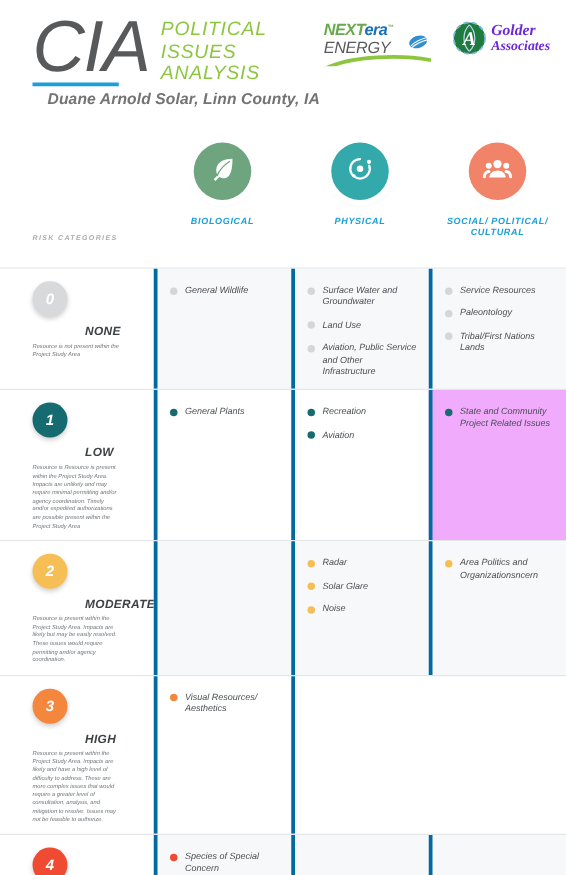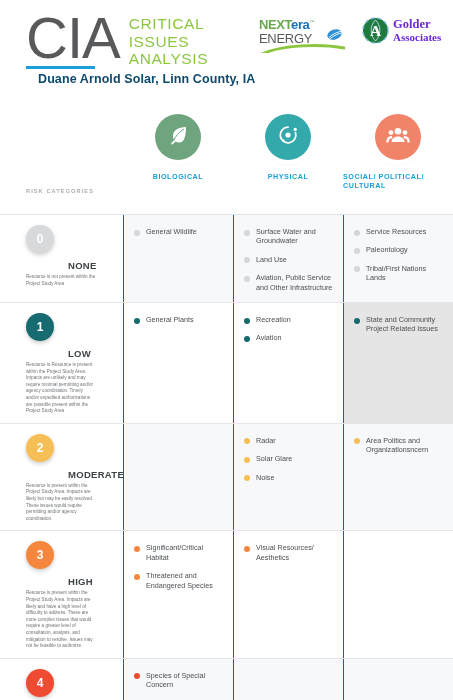--- a/index.html
+++ b/index.html
@@ -1,30 +1,30 @@
 <!DOCTYPE html>
 <html><head>
 <meta charset="utf-8">
 <style>
   html,body{margin:0;padding:0;}
   body{
     width:453px;height:700px;overflow:hidden;background:#ffffff;
     font-family:"Liberation Sans", sans-serif;color:#3d4245;
     -webkit-font-smoothing:antialiased;
   }
-  .page{position:relative;width:453px;height:580px;}
+  .page{position:relative;width:453px;height:580px;font-style:italic;}
 
   
   .header{position:relative;height:100px;}
   .cia-logo{position:absolute;left:26px;top:10px;display:flex;align-items:flex-start;}
   .cia-mark{font-size:58px;line-height:56px;font-weight:300;color:#58595b;letter-spacing:-1px;}
   .cia-words{margin-left:9px;margin-top:5px;color:#8cc63f;font-size:15.5px;line-height:17.5px;font-weight:400;letter-spacing:.6px;}
   .cia-words div{white-space:nowrap;}
   .title-rule{position:absolute;left:26px;top:66px;width:69px;height:2.5px;background:#1a9fd9;}
-  .project-title{position:absolute;left:25px;top:72px;font-size:12.5px;font-weight:700;color:#0c4a6e;letter-spacing:.1px;padding-left:13px;}
+  .project-title{position:absolute;left:25px;top:72px;font-size:12.5px;font-weight:700;color:#737373;letter-spacing:.1px;padding-left:13px;}
 
   
   .nextera{position:absolute;left:259px;top:16px;width:86px;height:34px;}
   .ne-row1{font-size:13px;line-height:13px;letter-spacing:-.4px;font-weight:700;}
   .ne-next{color:#6aa84f;}
   .ne-era{color:#1a6fb5;}
   .ne-tm{font-size:5px;vertical-align:super;color:#6aa84f;}
   .ne-row2{font-size:13px;line-height:14px;letter-spacing:-.3px;color:#5a5a5a;font-weight:400;margin-top:1px;}
   .ne-swoosh{position:absolute;left:0;top:26px;width:86px;height:11px;overflow:hidden;}
   .ne-leaf{position:absolute;right:2px;top:11px;width:17px;height:13px;}
@@ -37,53 +37,53 @@
 
   
   .matrix{position:absolute;left:0;top:100px;width:453px;}
   .grid{display:grid;grid-template-columns:123px 1fr 1fr 1fr;}
 
   .colhead{height:100px;position:relative;}
   .col-cell{display:flex;flex-direction:column;align-items:center;padding-top:14px;}
   .bubble{width:46px;height:46px;border-radius:50%;display:flex;align-items:center;justify-content:center;
           box-shadow:0 0 0 5px #ffffff, 0 2px 5px rgba(0,0,0,.22);}
   .bubble svg{width:24px;height:24px;}
-  .col-label{margin-top:12px;font-size:7.2px;font-weight:700;letter-spacing:.55px;color:#1a9fd9;line-height:9px;}
+  .col-label{margin-top:12px;font-size:7.2px;font-weight:700;letter-spacing:.55px;color:#1a9fd9;text-align:center;line-height:9px;}
 
   .risk-head{position:relative;}
   .risk-head-label{position:absolute;left:26px;bottom:6px;font-size:5.6px;letter-spacing:1.1px;color:#a9adb0;font-weight:600;}
 
   
   .riskcell{padding:10px 26px 8px 26px;background:#ffffff;}
   .badge{width:28px;height:28px;border-radius:50%;display:flex;align-items:center;justify-content:center;
          color:#ffffff;font-size:12px;font-weight:700;box-shadow:0 2px 4px rgba(0,0,0,.2);}
   .badge.zero{background:#d7d9da;color:#ffffff;}
   .risk-name{margin-top:7px;font-size:9.5px;font-weight:700;letter-spacing:.3px;color:#3d4245;padding-left:42px;}
   .risk-desc{margin-top:3px;font-size:4.6px;line-height:6.6px;color:#6f7478;}
 
   
-  .itemcell{padding:12px 10px 10px 10px;border-left:1px solid #0369a1;}
+  .itemcell{padding:12px 10px 10px 10px;border-left:3px solid #0369a1;}
   .item{display:flex;align-items:flex-start;margin-bottom:9px;}
   .item:last-child{margin-bottom:0;}
   .dot{flex:0 0 auto;width:6px;height:6px;border-radius:50%;margin-top:2.5px;margin-right:6px;}
   .item-label{font-size:7.2px;line-height:9.4px;color:#4a4f53;}
 
   .rowsep{grid-column:1/5;height:1px;background:#e4e6e8;}
 </style>
 </head>
 <body>
 
 <div class="page">
 
   <div class="header">
 
     <div class="cia-logo">
       <div class="cia-mark">CIA</div>
       <div class="cia-words">
-        <div>CRITICAL</div>
+        <div>POLITICAL</div>
         <div>ISSUES</div>
         <div>ANALYSIS</div>
       </div>
     </div>
 
     <div class="title-rule"></div>
     <div class="project-title">Duane Arnold Solar, Linn County, IA</div>
 
     <div class="nextera">
       <div class="ne-row1">
@@ -227,21 +227,21 @@
         <div class="itemcell" style="background: rgb(255, 255, 255);">
           <div class="item">
             <span class="dot" style="background: rgb(21, 107, 112);"></span>
             <span class="item-label">Recreation</span>
           </div>
           <div class="item">
             <span class="dot" style="background: rgb(21, 107, 112);"></span>
             <span class="item-label">Aviation</span>
           </div>
         </div>
-        <div class="itemcell" style="background: #e5e5e5;">
+        <div class="itemcell" style="background: #f0abfc;">
           <div class="item">
             <span class="dot" style="background: rgb(21, 107, 112);"></span>
             <span class="item-label">State and Community Project Related Issues</span>
           </div>
         </div>
         <div class="rowsep"></div>
         <div class="riskcell">
           <div class="badge" style="background: rgb(246, 191, 86);">2</div>
           <div class="risk-name">MODERATE</div>
           <div class="risk-desc">Resource is present within the Project Study Area. Impacts are likely but may be easily resolved. These issues would require permitting and/or agency coordination.</div>
@@ -269,30 +269,20 @@
         </div>
         <div class="rowsep"></div>
         <div class="riskcell">
           <div class="badge" style="background: rgb(244, 135, 61);">3</div>
           <div class="risk-name">HIGH</div>
           <div class="risk-desc">Resource is present within the Project Study Area. Impacts are likely and have a high level of difficulty to address. These are more complex issues that would require a greater level of consultation, analysis, and mitigation to resolve. Issues may not be feasible to authorize.</div>
         </div>
         <div class="itemcell" style="background: rgb(255, 255, 255);">
           <div class="item">
             <span class="dot" style="background: rgb(244, 135, 61);"></span>
-            <span class="item-label">Significant/Critical Habitat</span>
-          </div>
-          <div class="item">
-            <span class="dot" style="background: rgb(244, 135, 61);"></span>
-            <span class="item-label">Threatened and Endangered Species</span>
-          </div>
-        </div>
-        <div class="itemcell" style="background: rgb(255, 255, 255);">
-          <div class="item">
-            <span class="dot" style="background: rgb(244, 135, 61);"></span>
             <span class="item-label">Visual Resources/ Aesthetics</span>
           </div>
         </div>
         <div class="itemcell" style="background: rgb(255, 255, 255);"></div>
         <div class="rowsep"></div>
         <div class="riskcell">
           <div class="badge" style="background: rgb(239, 74, 50);">4</div>
         </div>
         <div class="itemcell" style="background: rgb(247, 248, 249);">
           <div class="item">

